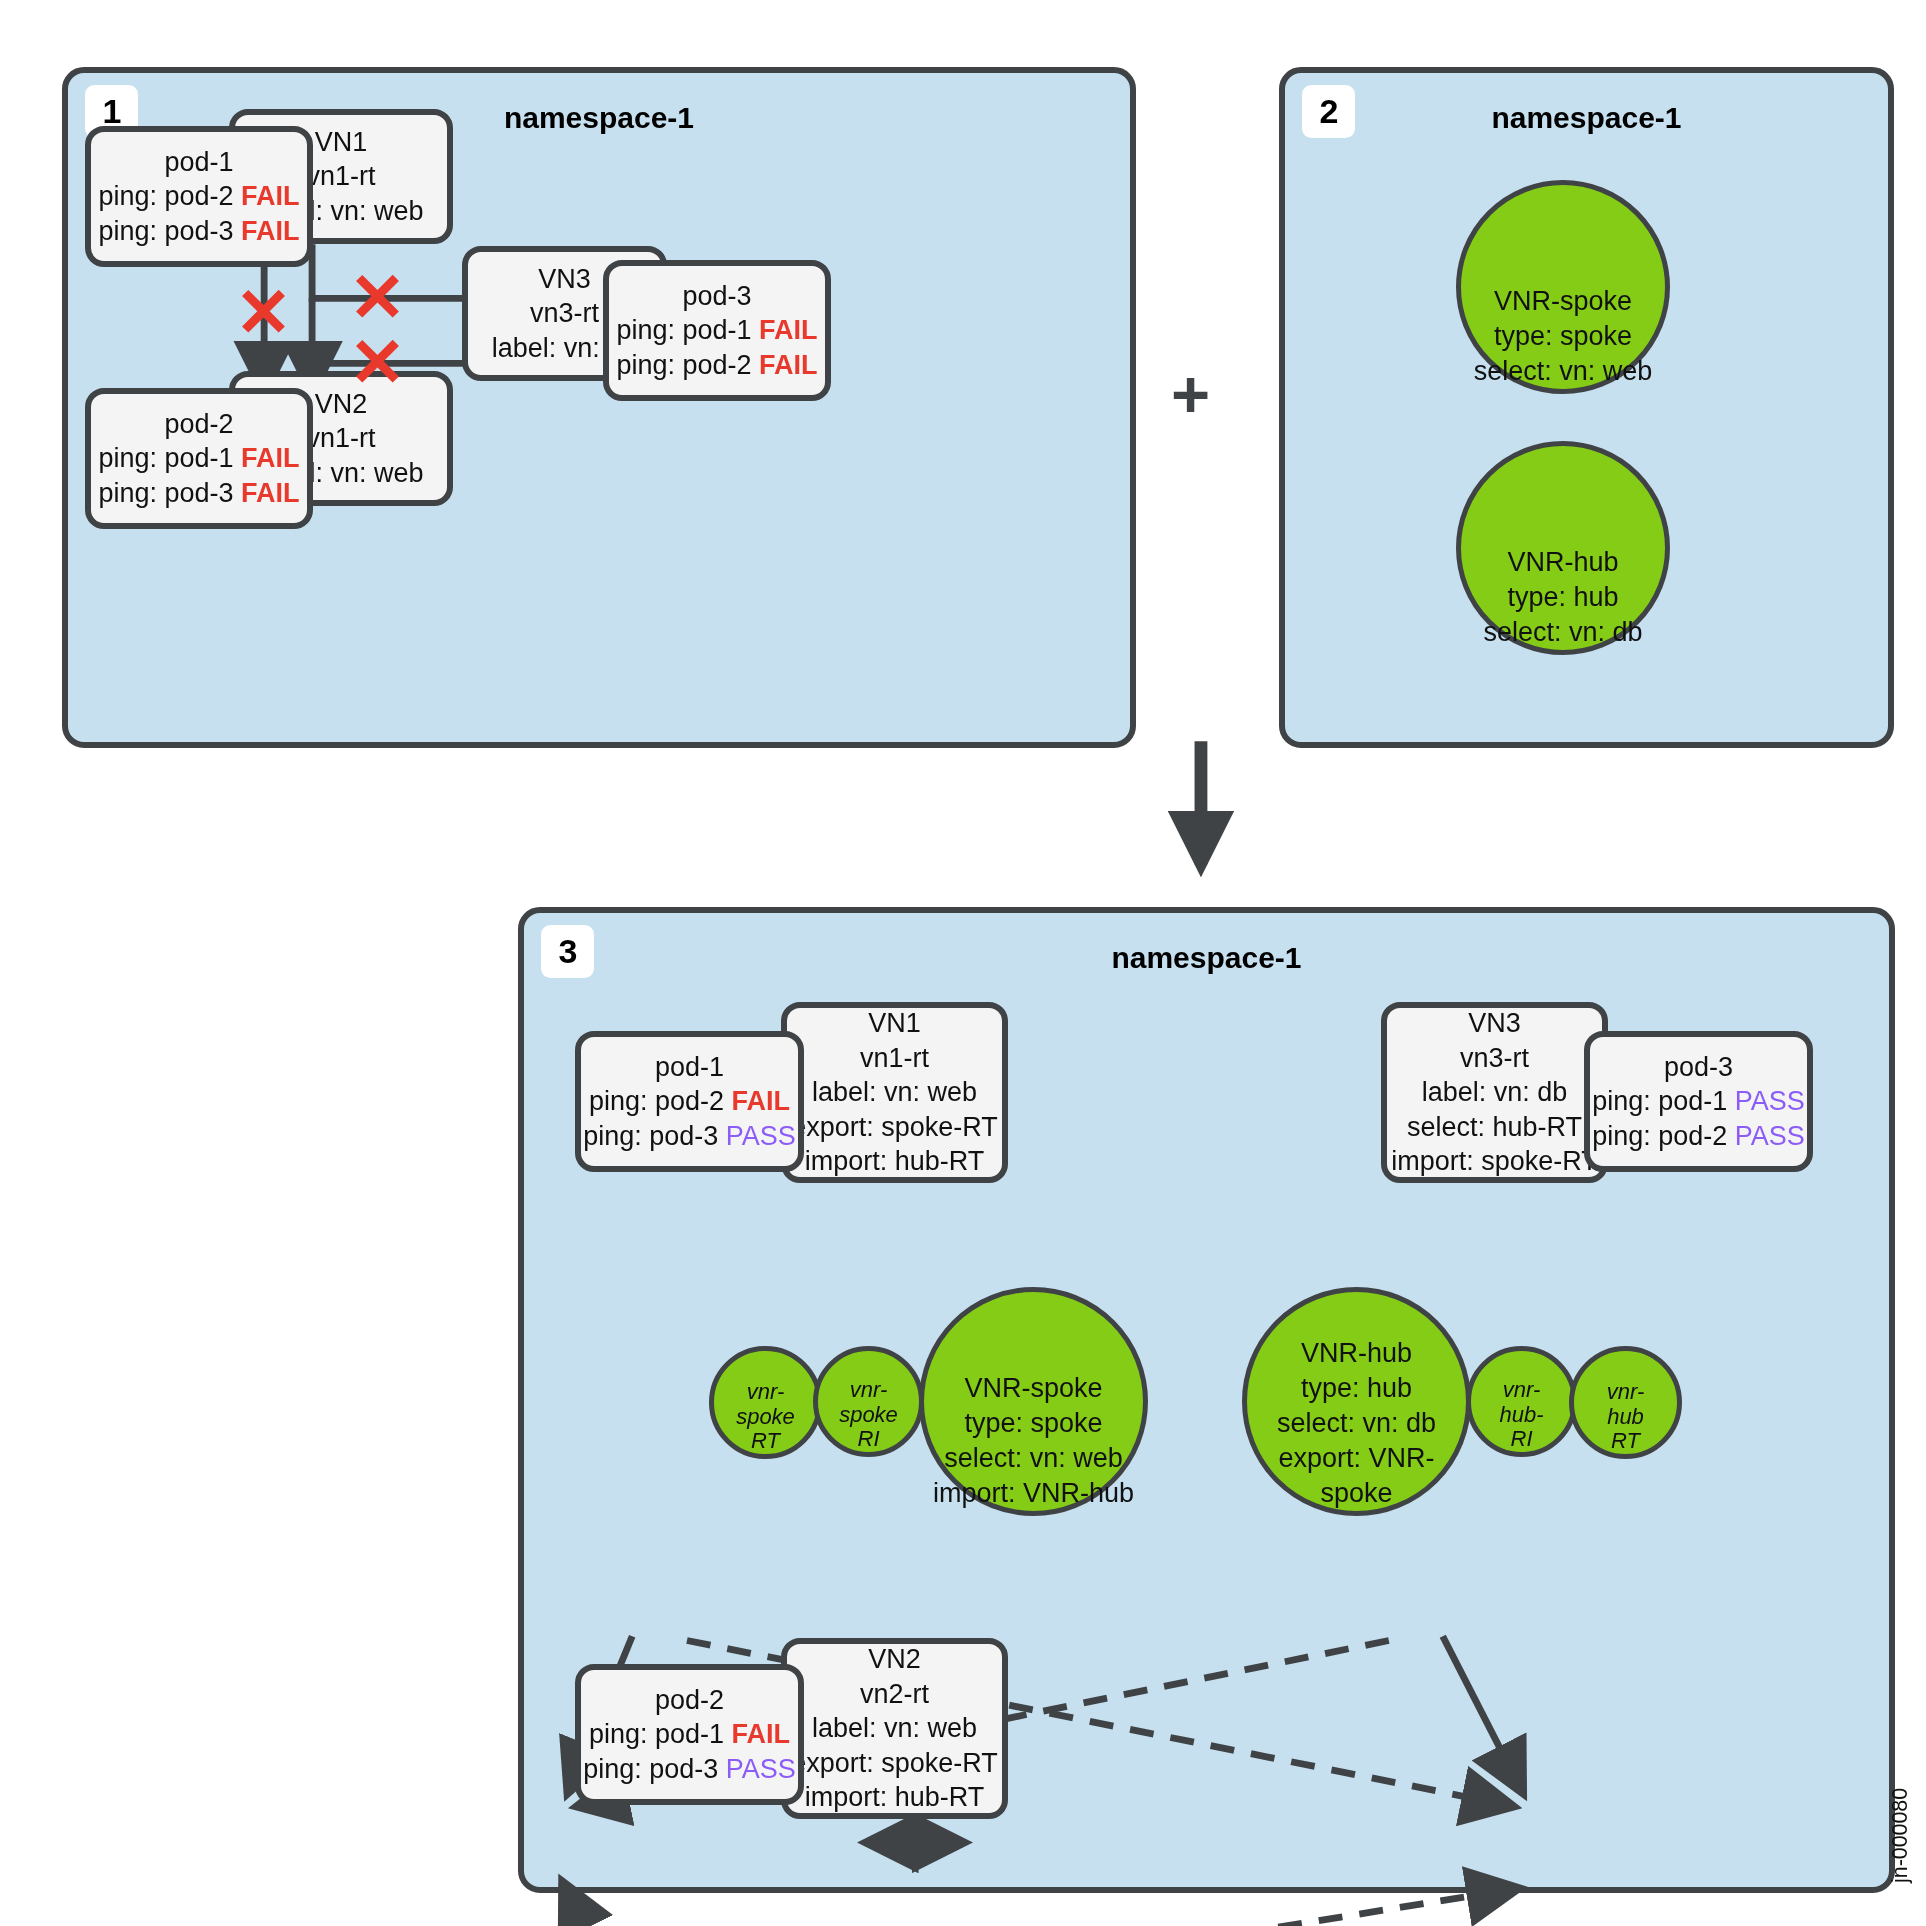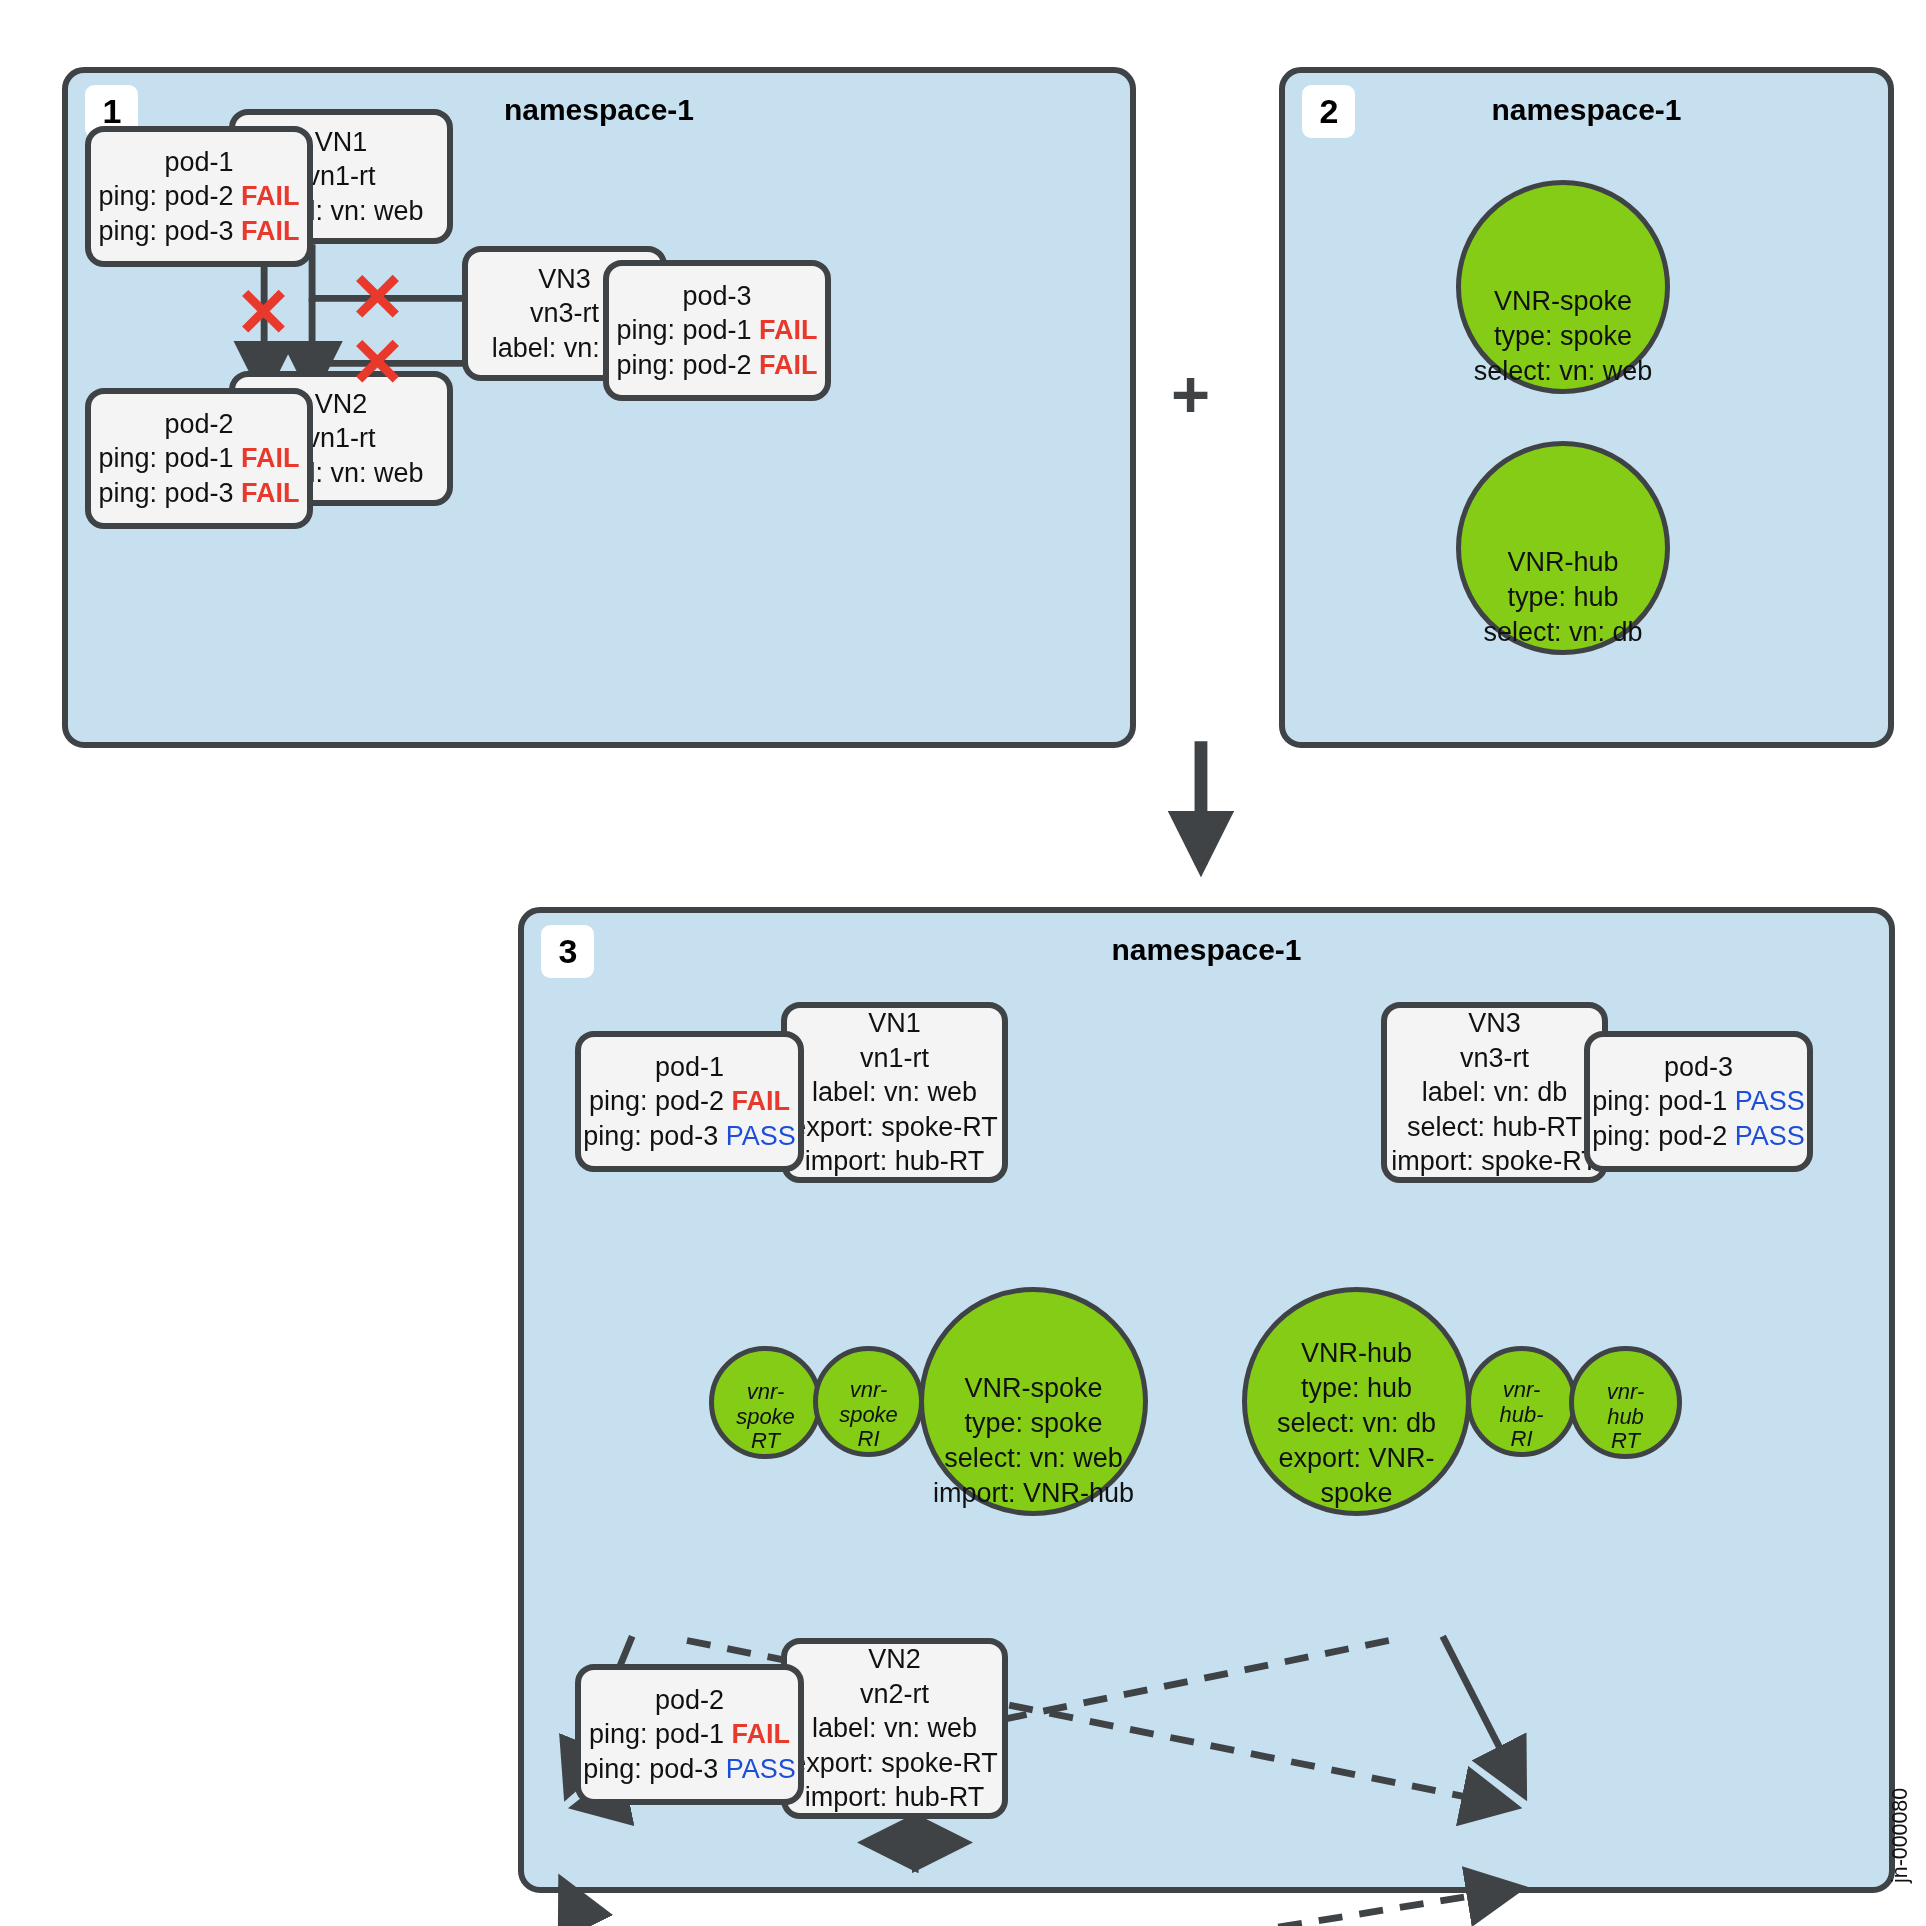--- a/index.html
+++ b/index.html
@@ -38,21 +38,21 @@
     justify-content: center;
     font-size: 34px;
     font-weight: 700;
     color: #000000;
     letter-spacing: -0.9px;
   }
   .panel-title {
     position: absolute;
     left: 0;
     right: 0;
-    top: 20px;
+    top: 28px;
     text-align: center;
     font-size: 30px;
     font-weight: 700;
     color: #000000;
   }
 
   
   .nodebox {
     position: absolute;
     background: #f4f4f4;
@@ -65,21 +65,21 @@
     justify-content: center;
     font-size: 27px;
     line-height: 1.28;
     color: #111111;
     text-align: center;
     padding: 3.4px 8.6px;
     white-space: nowrap;
   }
   .nodebox .ln { display: block; }
   .fail { color: #e8392c; font-weight: bold; }
-  .pass { color: #1d4ed8; }
+  .pass { color: #8b5cf6; }
 
   
   .circ {
     position: absolute;
     background: #84cc16;
     border: 5.1px solid #3f4346;
     border-radius: 50%;
     box-sizing: border-box;
     display: flex;
     flex-direction: column;

